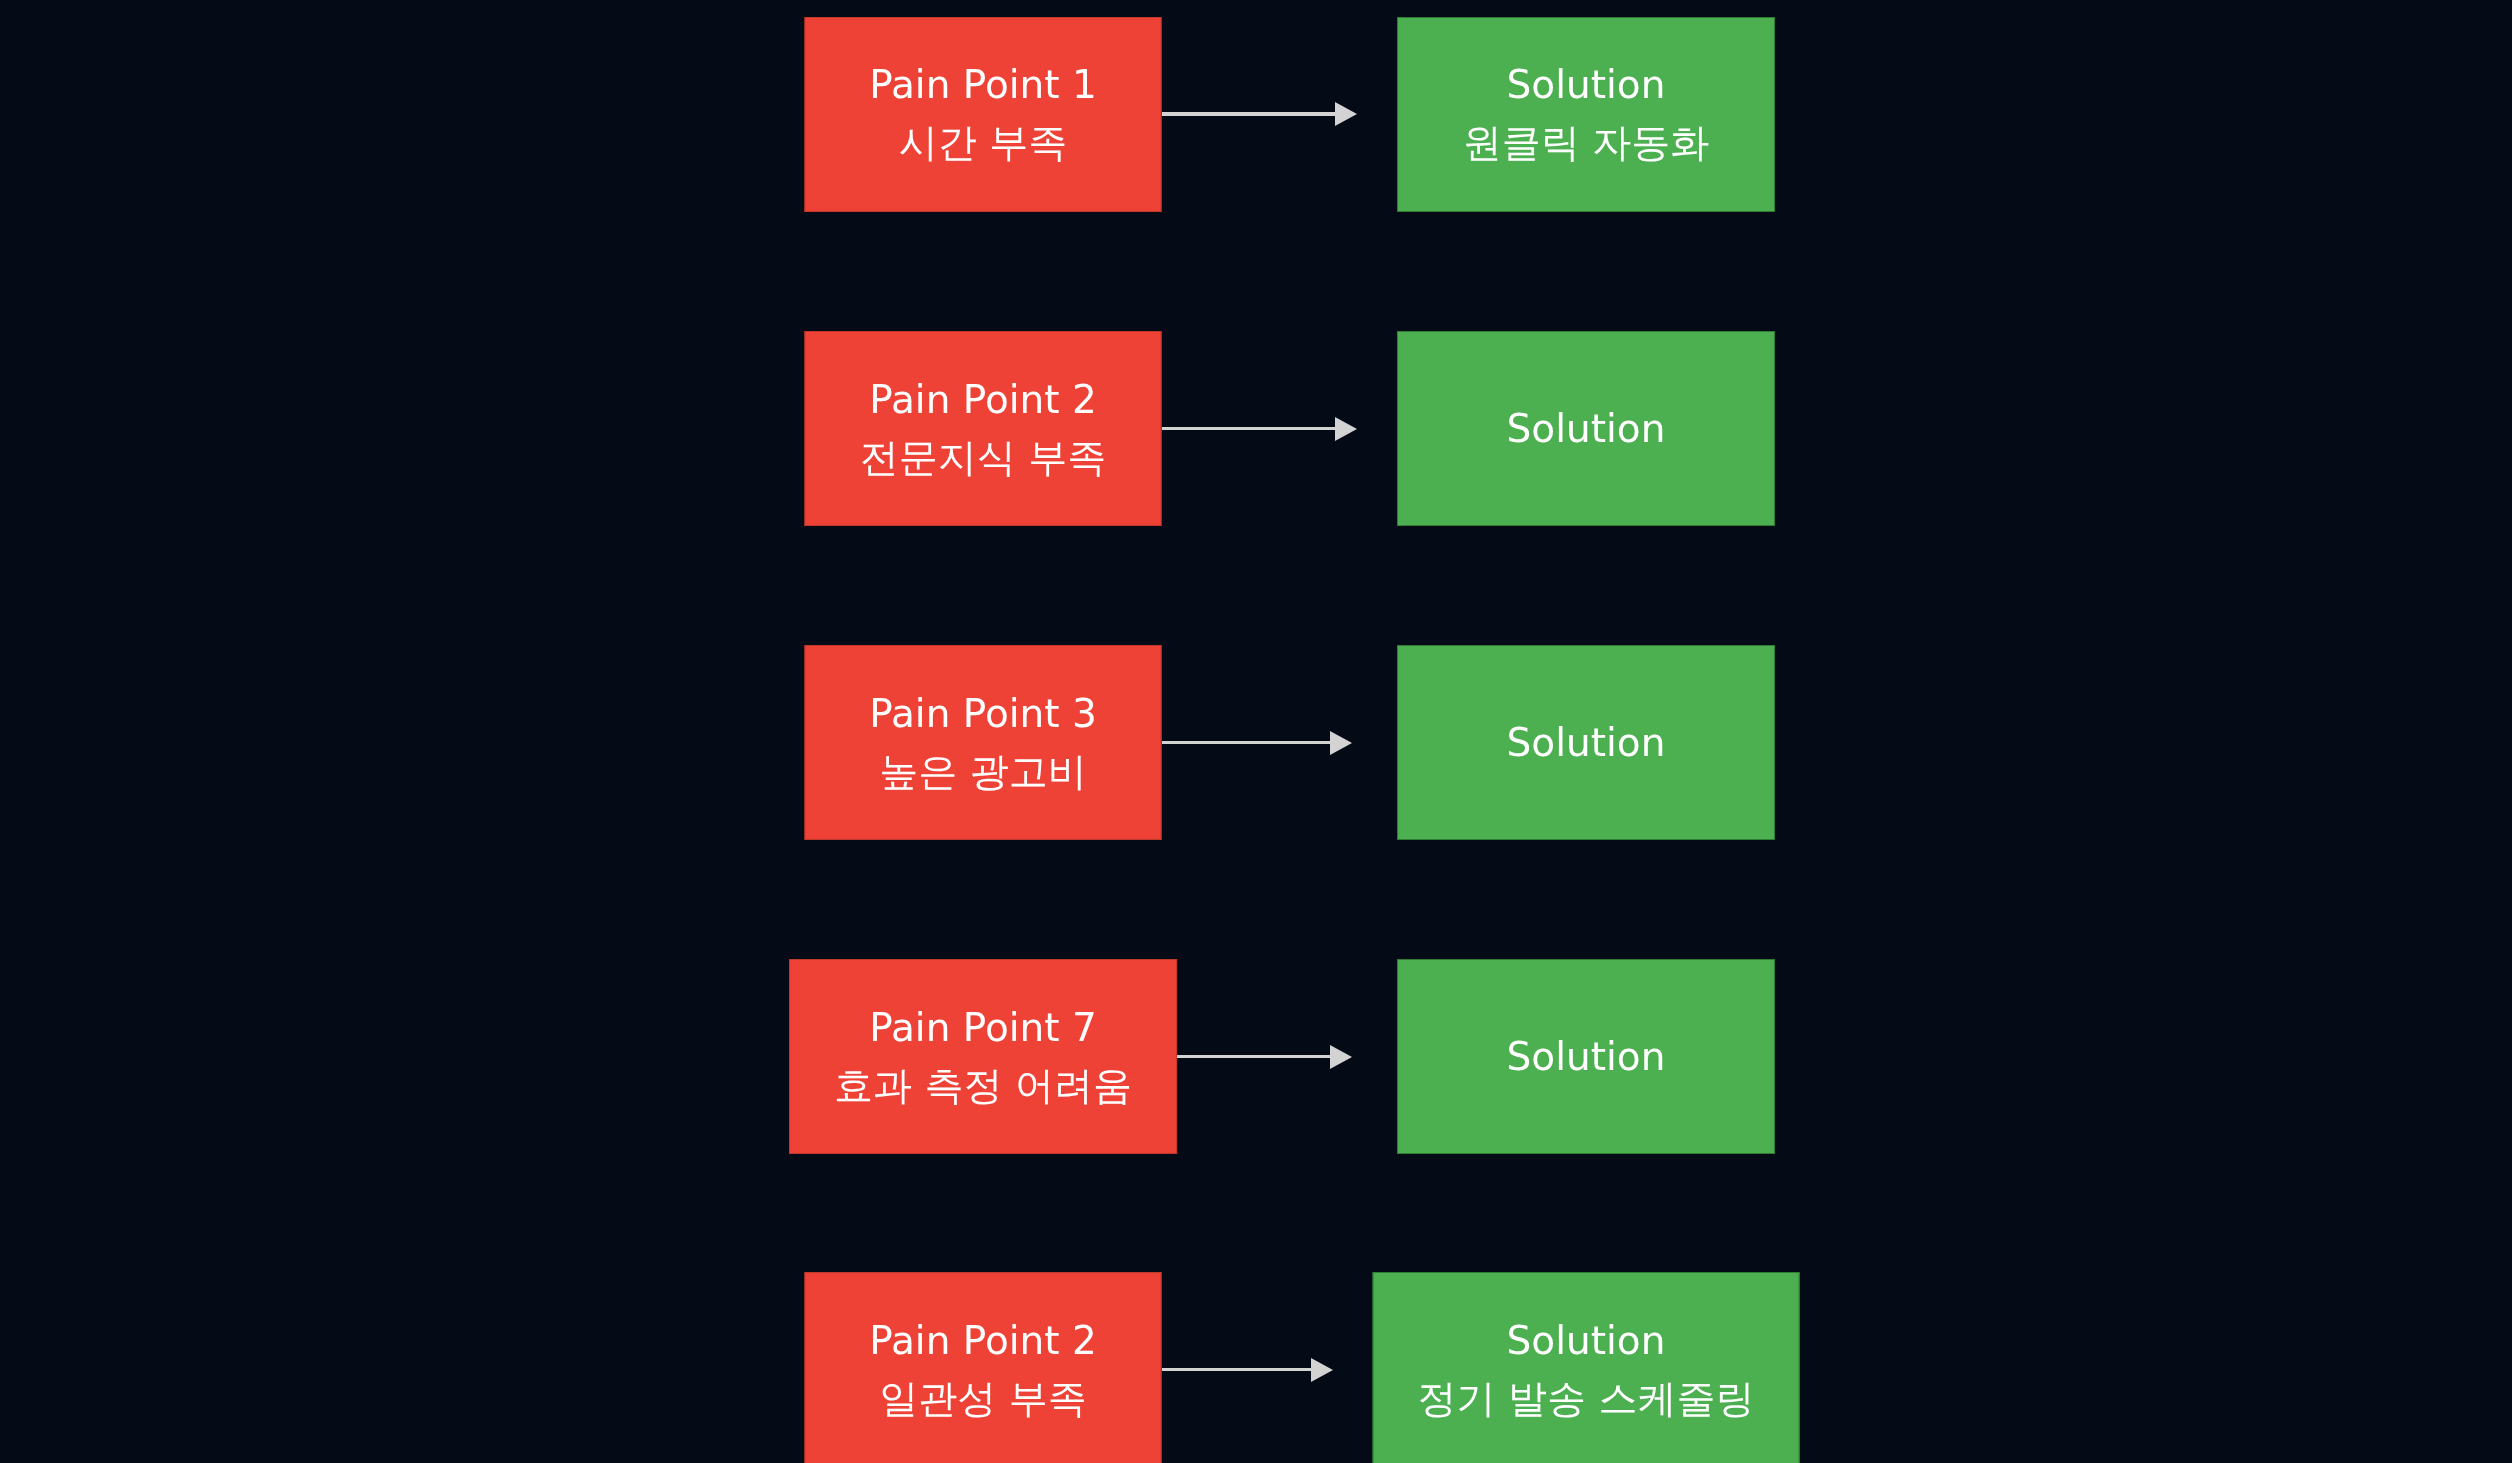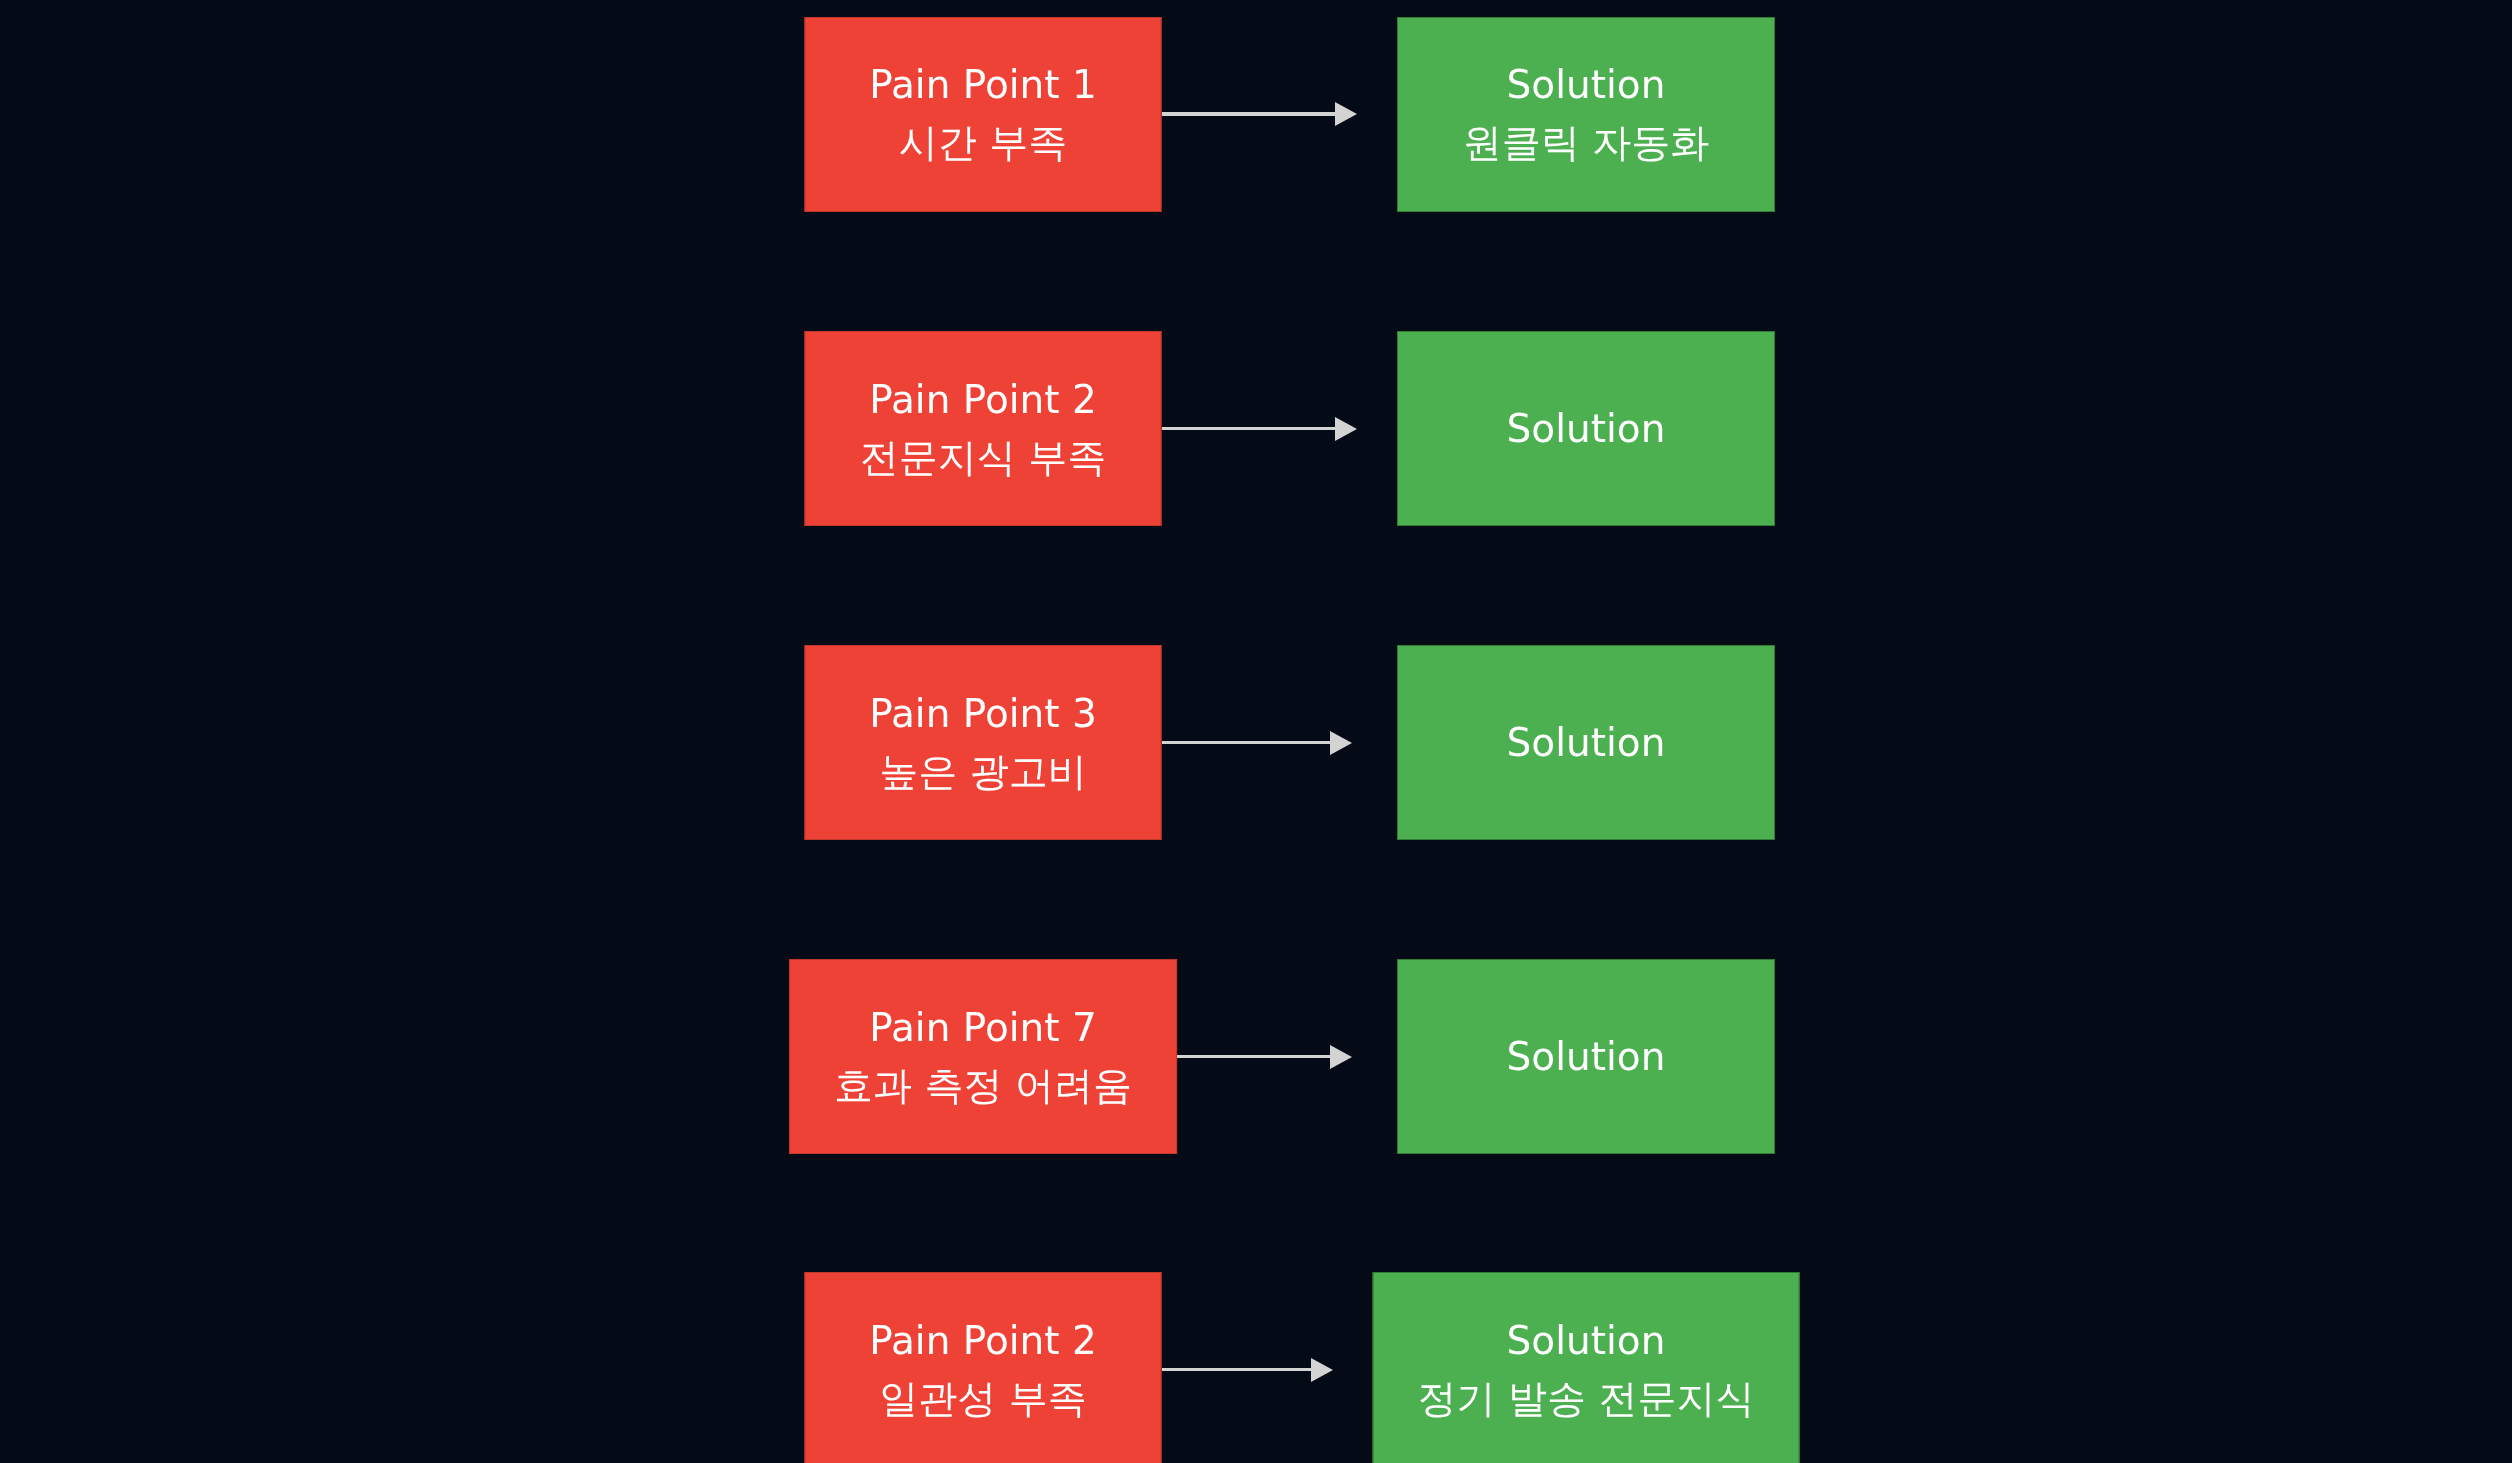--- a/index.html
+++ b/index.html
@@ -150,18 +150,18 @@
     <div class="node pain">
       <div>Pain Point 2</div>
       <div>일관성 부족</div>
     </div>
     <div class="arrow" style="left: 1162px; width: 171px;">
       <div class="line"></div>
       <div class="head"></div>
     </div>
     <div class="node solution">
       <div>Solution</div>
-      <div>정기 발송 전문지식</div>
+      <div>정기 발송 스케줄링</div>
     </div>
   </div>
 
 </div>
 
 
 </body></html>

